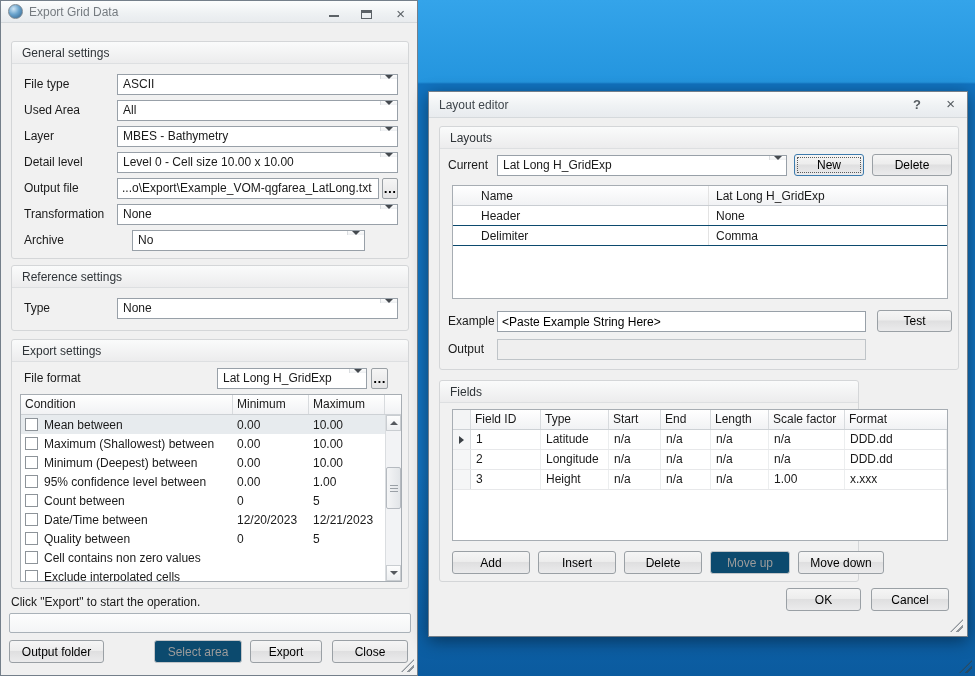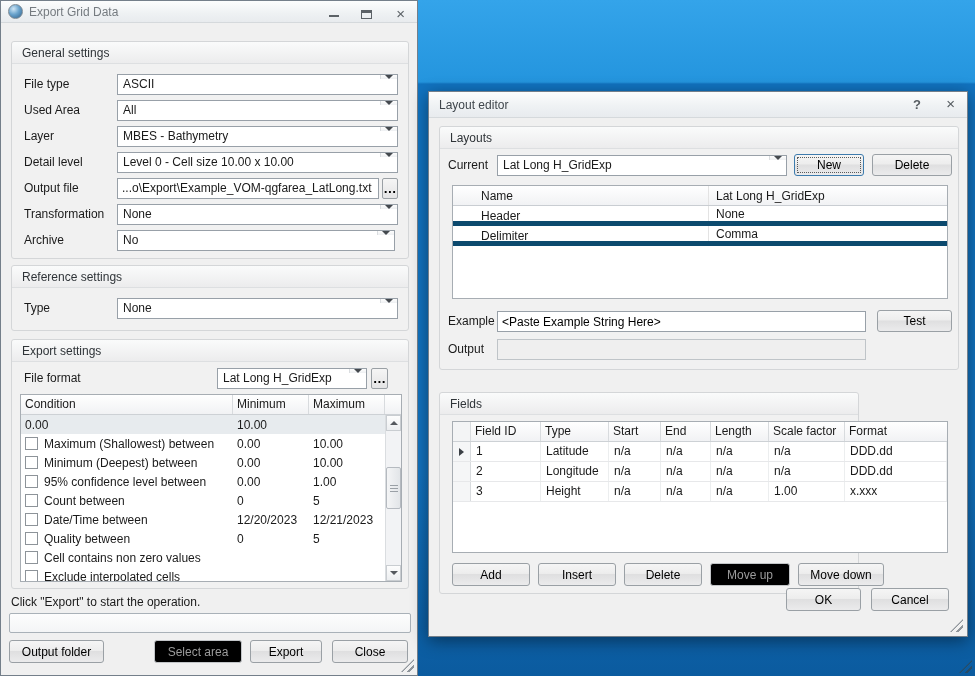--- a/index.html
+++ b/index.html
@@ -39,21 +39,21 @@
     background:linear-gradient(#fdfdfd,#eef0f2); border-left:1px solid #dadde0; }
   .arr-down { width:0; height:0; border-left:4px solid transparent; border-right:4px solid transparent; border-top:4px solid #44494e; }
 
   .txtfield { position:absolute; height:21px; background:#fff; border:1px solid #98a0a8;
     padding:0 4px; font:inherit; line-height:19px; white-space:nowrap; overflow:hidden; }
   .txtfield.disabled { background:#efefef; border-color:#bfc4c8; }
 
   .btn { position:absolute; height:23px; display:flex; align-items:center; justify-content:center;
     background:linear-gradient(#f5f5f5,#ededed 45%,#dfdfe0 50%,#ebebec); border:1px solid #999fa0;
     border:1px solid #9aa0a5; border-radius:3px; font:inherit; cursor:default; white-space:nowrap; }
-  .btn.disabled { color:#9b9b9b; border-color:#c2c5c8; background:#000000; }
+  .btn.disabled { color:#9b9b9b; border-color:#c2c5c8; background:#0c4a6e; }
   .btn.focused { border-color:#3d7bad; outline:1px dotted #5a5a5a; outline-offset:-4px; }
   .btn-sm { position:absolute; height:21px; display:flex; align-items:center; justify-content:center;
     background:linear-gradient(#f5f5f5,#e4e4e5); border:1px solid #9aa0a5; border-radius:2px; font-weight:bold; }
 
   .tbl { position:absolute; background:#fff; border:1px solid #a7adb3; overflow:hidden; }
   .thead { display:grid; height:20px; background:linear-gradient(#ffffff,#f1f2f4); border-bottom:1px solid #cdd1d5; }
   .thead > div { padding:0 4px; line-height:19px; border-right:1px solid #d8dbde; white-space:nowrap; overflow:hidden; }
   .thead > div:last-child { border-right:none; }
 
   .crows { position:absolute; left:0; top:20px; right:16px; bottom:0; overflow:hidden; }
@@ -68,21 +68,21 @@
   .sb-btn { position:absolute; left:0; width:15px; height:16px; display:flex; align-items:center; justify-content:center;
     background:linear-gradient(#fdfdfd,#eceef0); border:1px solid #c9cdd1; }
   .sb-up { top:0; } .sb-down { bottom:0; }
   .tri-up { width:0; height:0; border-left:4px solid transparent; border-right:4px solid transparent; border-bottom:4px solid #55595e; }
   .tri-dn { width:0; height:0; border-left:4px solid transparent; border-right:4px solid transparent; border-top:4px solid #55595e; }
   .sb-thumb { position:absolute; left:0; top:52px; width:15px; height:42px;
     background:linear-gradient(90deg,#f4f5f6,#e2e5e8); border:1px solid #b5bac0; border-radius:2px; }
   .sb-thumb::after { content:""; position:absolute; left:3px; top:17px; width:8px; height:8px;
     background:repeating-linear-gradient(180deg,#9aa0a6 0 1px,transparent 1px 3px); }
 
-  .prow { display:grid; grid-template-columns:256px 1fr; height:20px; align-items:center; border-bottom:5px solid #0c4a6e; }
+  .prow { display:grid; grid-template-columns:256px 1fr; height:20px; align-items:center; border-bottom:1px solid #0c4a6e; }
   .prow.phdr { background:linear-gradient(#ffffff,#f1f2f4); border-bottom:1px solid #c9cdd2; }
   .pname { padding-left:28px; border-right:1px solid #e3e3e3; height:100%; line-height:20px; white-space:nowrap; overflow:hidden; }
   .pval { padding-left:7px; white-space:nowrap; overflow:hidden; }
 
   .frow { display:grid; grid-template-columns:18px 70px 68px 52px 50px 58px 76px 1fr; height:20px; align-items:center; border-bottom:1px solid #e7e8ea; }
   .fsel { height:100%; background:#f5f6f7; border-right:1px solid #d8dbde; display:flex; align-items:center; justify-content:center; }
   .fcell { padding-left:5px; height:100%; line-height:19px; border-right:1px solid #eceeef; white-space:nowrap; overflow:hidden; }
   .tri-right { width:0; height:0; border-top:4px solid transparent; border-bottom:4px solid transparent; border-left:5px solid #3b4045; }
 
   .progress { position:absolute; background:linear-gradient(#fdfdfd,#f4f5f6); border:1px solid #a9b1b8; border-radius:2px; }
@@ -160,21 +160,21 @@
       <div class="combo" style="left:105px; width:281px;">
         <span class="combo-text">None</span>
         <span class="combo-btn">
             <i class="arr-down"></i>
           </span>
       </div>
     </div>
 
     <div class="grow" style="top:188px;">
       <span class="glabel">Archive</span>
-      <div class="combo" style="left:105px; width:278px;gap:20px;">
+      <div class="combo" style="left:120px; width:233px;gap:20px;">
         <span class="combo-text">No</span>
         <span class="combo-btn">
             <i class="arr-down"></i>
           </span>
       </div>
     </div>
   </div>
 
   <div class="grp" style="left:10px; top:264px; width:398px; height:66px;">
     <div class="grp-hd">
@@ -209,20 +209,24 @@
 
     <div class="tbl" style="left:8px; top:54px; width:382px; height:188px;">
       <div class="thead" style="grid-template-columns:212px 76px 1fr 16px;">
         <div>Condition</div>
         <div>Minimum</div>
         <div>Maximum</div>
         <div></div>
       </div>
       <div class="crows">
         <div class="crow sel">
+          <div class="ccond">
+              <span class="cb"></span>
+              <span class="ctext">Mean between</span>
+            </div>
           <div class="cval">0.00</div>
           <div class="cval">10.00</div>
         </div>
         <div class="crow">
           <div class="ccond">
               <span class="cb"></span>
               <span class="ctext">Maximum (Shallowest) between</span>
             </div>
           <div class="cval">0.00</div>
           <div class="cval">10.00</div>
@@ -365,21 +369,21 @@
         <span>Test</span>
       </button>
     </div>
 
     <div class="grow" style="top:212px;">
       <span class="glabel" style="left:8px;">Output</span>
       <div class="txtfield disabled" style="left:57px; width:369px; top:0;"></div>
     </div>
   </div>
 
-  <div class="grp" style="left:10px; top:300px; width:420px; height:202px;">
+  <div class="grp" style="left:10px; top:288px; width:420px; height:202px;">
     <div class="grp-hd">
       <span>Fields</span>
     </div>
 
     <div class="tbl" style="left:12px; top:28px; width:496px; height:132px;">
       <div class="thead" style="grid-template-columns:18px 70px 68px 52px 50px 58px 76px 1fr;">
         <div style="background:#f3f4f5;"></div>
         <div>Field ID</div>
         <div>Type</div>
         <div>Start</div>

